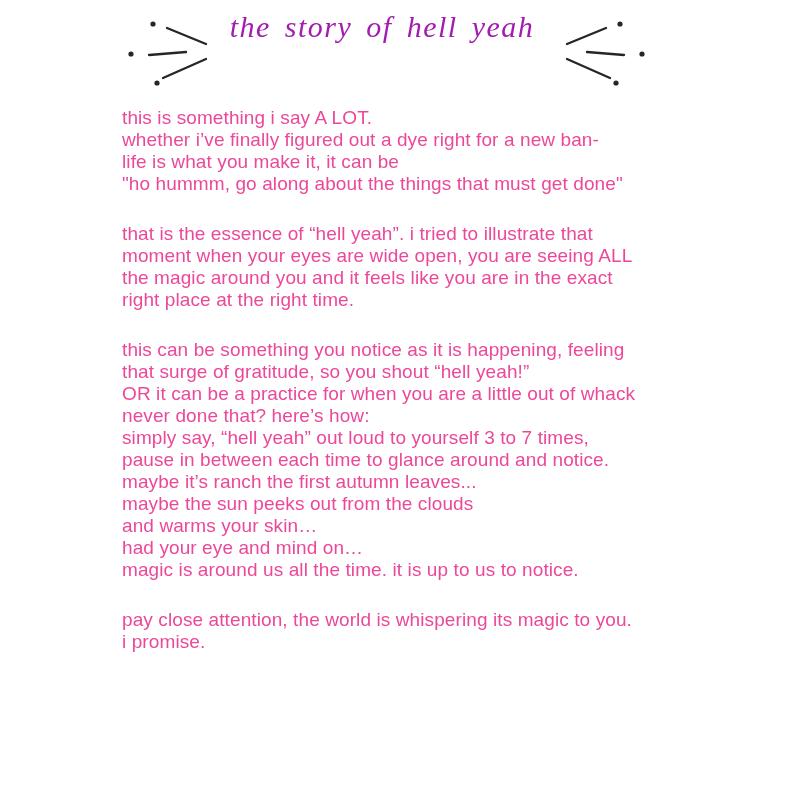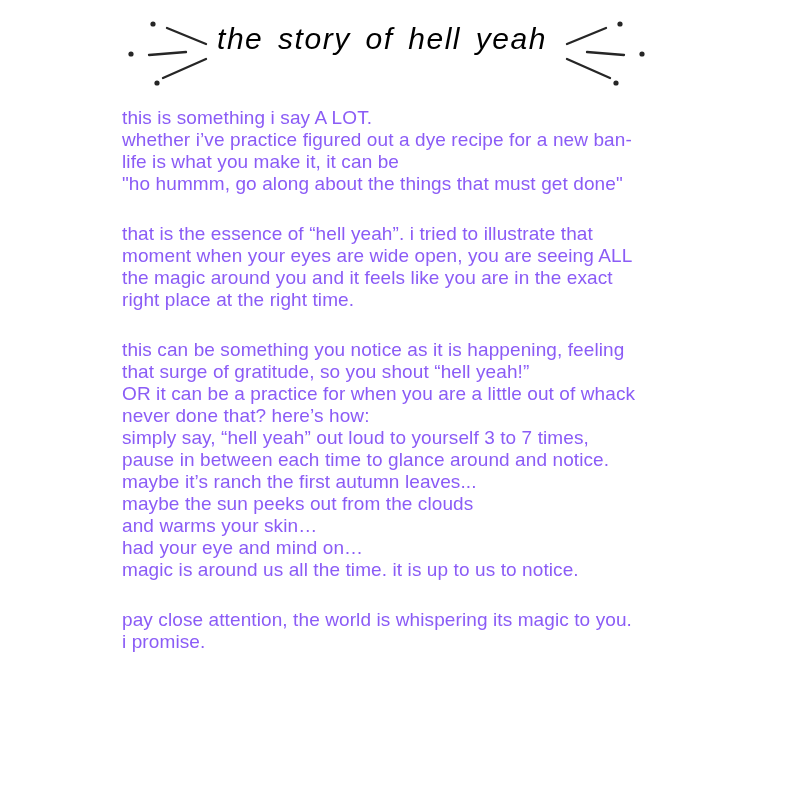--- a/index.html
+++ b/index.html
@@ -32,39 +32,39 @@
     stroke: #262626;
     stroke-width: 2.3;
     stroke-linecap: round;
   }
   .sparkle circle {
     fill: #262626;
   }
   .page-title {
     position: absolute;
     left: 198px;
-    top: 22px;
+    top: 10px;
     width: 368px;
     text-align: center;
-    font-family: Liberation Sans, sans-serif;
+    font-family: Liberation Serif, serif;
     font-style: italic;
     font-size: 30px;
     letter-spacing: 1.5px;
     word-spacing: 5px;
-    color: #000000;
+    color: #a21caf;
     white-space: nowrap;
   }
   .body-text {
     position: absolute;
     left: 122px;
     top: 107px;
     font-size: 19px;
     line-height: 22px;
     letter-spacing: 0.1px;
-    color: #8b5cf6;
+    color: #ec4899;
   }
   .paragraph {
     margin: 0 0 28px 0;
   }
   .paragraph:last-child {
     margin-bottom: 10px;
   }
   .text-line {
     white-space: nowrap;
   }
@@ -93,21 +93,21 @@
     <line x1="26" y1="40" x2="63" y2="43"></line>
     <line x1="6" y1="47" x2="49" y2="66"></line>
   </svg>
 
 </div>
 
 <div class="body-text">
 
   <div class="paragraph">
     <div class="text-line">this is something i say A LOT.</div>
-    <div class="text-line">whether i’ve practice figured out a dye recipe for a new ban-</div>
+    <div class="text-line">whether i’ve finally figured out a dye right for a new ban-</div>
     <div class="text-line">life is what you make it, it can be</div>
     <div class="text-line">"ho hummm, go along about the things that must get done"</div>
   </div>
 
   <div class="paragraph">
     <div class="text-line">that is the essence of “hell yeah”. i tried to illustrate that</div>
     <div class="text-line">moment when your eyes are wide open, you are seeing ALL</div>
     <div class="text-line">the magic around you and it feels like you are in the exact</div>
     <div class="text-line">right place at the right time.</div>
   </div>

